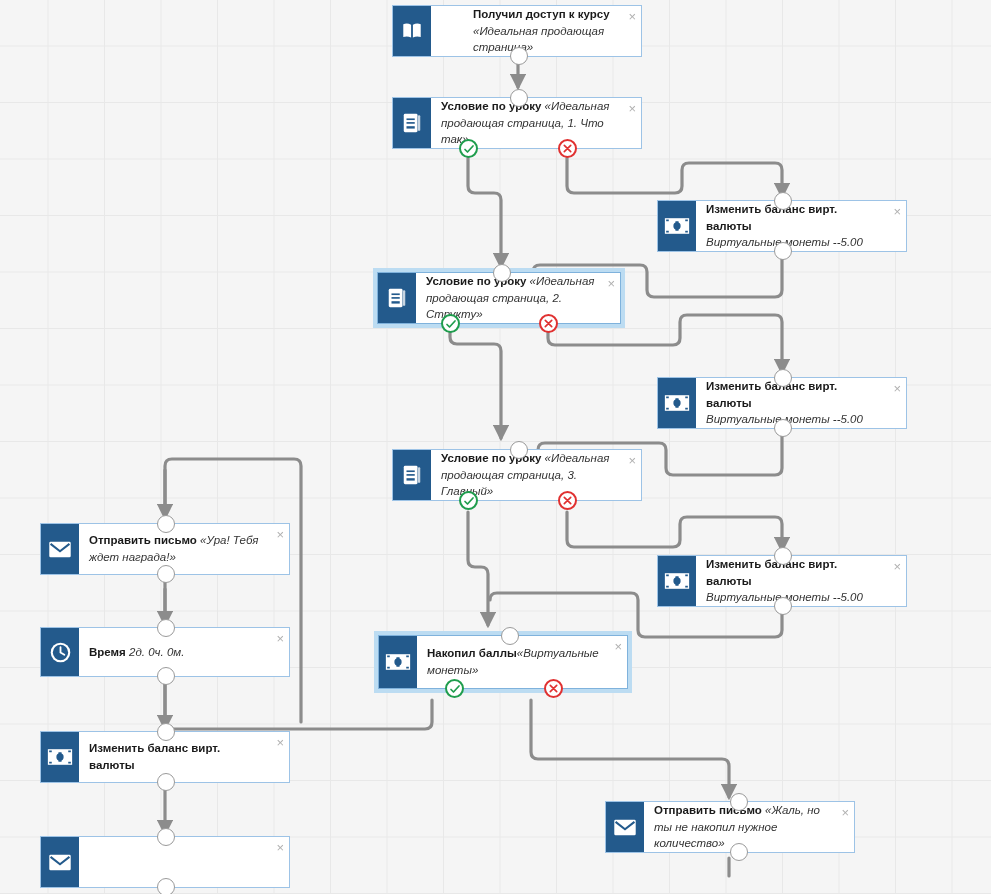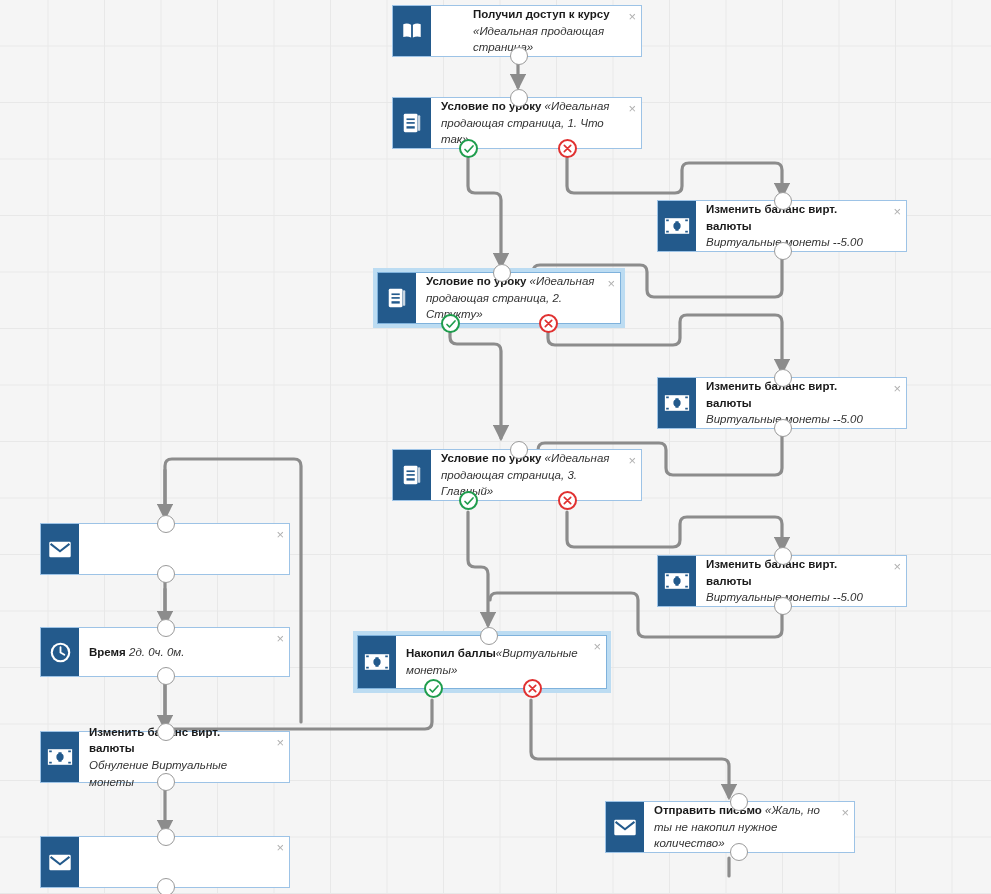--- a/index.html
+++ b/index.html
@@ -334,21 +334,21 @@
       <div class="node-text">
         <b>Изменить баланс вирт. валюты</b><br>
         <i>Виртуальные монеты --5.00</i>
       </div>
       <span class="node-close">×</span>
     </div>
     <div class="port top" style="left:116px;"></div>
     <div class="port bottom" style="left:116px;"></div>
   </div>
 
-  <div class="node selected" style="left:357px; top:635px; width:250px; height:54px;">
+  <div class="node selected" style="left:378px; top:635px; width:250px; height:54px;">
     <div class="node-icon">
       <svg class="iconsvg" width="26" height="18" viewBox="0 0 30 20" fill="none">
         <rect x="1" y="1" width="28" height="18" fill="#ffffff"></rect>
         <circle cx="15" cy="10" r="4.2" fill="#235a8c"></circle>
         <rect x="13.2" y="4.5" width="3.6" height="11" fill="#235a8c"></rect>
         <rect x="2.5" y="2.5" width="3" height="2" fill="#235a8c"></rect>
         <rect x="24.5" y="2.5" width="3" height="2" fill="#235a8c"></rect>
         <rect x="2.5" y="15.5" width="3" height="2" fill="#235a8c"></rect>
         <rect x="24.5" y="15.5" width="3" height="2" fill="#235a8c"></rect>
       </svg>
@@ -373,20 +373,24 @@
   </div>
 
   <div class="node" style="left:40px; top:523px; width:250px; height:52px;">
     <div class="node-icon">
       <svg class="iconsvg" width="24" height="19" viewBox="0 0 28 22" fill="none" stroke="#ffffff" stroke-width="2">
         <rect x="1.5" y="2" width="25" height="18" rx="1.5" fill="#ffffff" stroke="none"></rect>
         <path d="M3 4.5 L14 13 L25 4.5" stroke="#235a8c" stroke-width="2.4" fill="none"></path>
       </svg>
     </div>
     <div class="node-body">
+      <div class="node-text">
+        <b>Отправить письмо</b>
+        <i>«Ура! Тебя ждет награда!»</i>
+      </div>
       <span class="node-close">×</span>
     </div>
     <div class="port top" style="left:116px;"></div>
     <div class="port bottom" style="left:116px;"></div>
   </div>
 
   <div class="node" style="left:40px; top:627px; width:250px; height:50px;">
     <div class="node-icon">
       <svg class="iconsvg" width="23" height="23" viewBox="0 0 24 24" fill="none">
         <circle cx="12" cy="12" r="10.2" fill="#ffffff"></circle>
@@ -413,21 +417,20 @@
         <rect x="13.2" y="4.5" width="3.6" height="11" fill="#235a8c"></rect>
         <rect x="2.5" y="2.5" width="3" height="2" fill="#235a8c"></rect>
         <rect x="24.5" y="2.5" width="3" height="2" fill="#235a8c"></rect>
         <rect x="2.5" y="15.5" width="3" height="2" fill="#235a8c"></rect>
         <rect x="24.5" y="15.5" width="3" height="2" fill="#235a8c"></rect>
       </svg>
     </div>
     <div class="node-body">
       <div class="node-text">
         <b>Изменить баланс вирт. валюты</b><br>
-        <i>Обнуление Виртуальные монеты</i>
       </div>
       <span class="node-close">×</span>
     </div>
     <div class="port top" style="left:116px;"></div>
     <div class="port bottom" style="left:116px;"></div>
   </div>
 
   <div class="node" style="left:40px; top:836px; width:250px; height:52px;">
     <div class="node-icon">
       <svg class="iconsvg" width="24" height="19" viewBox="0 0 28 22" fill="none">

